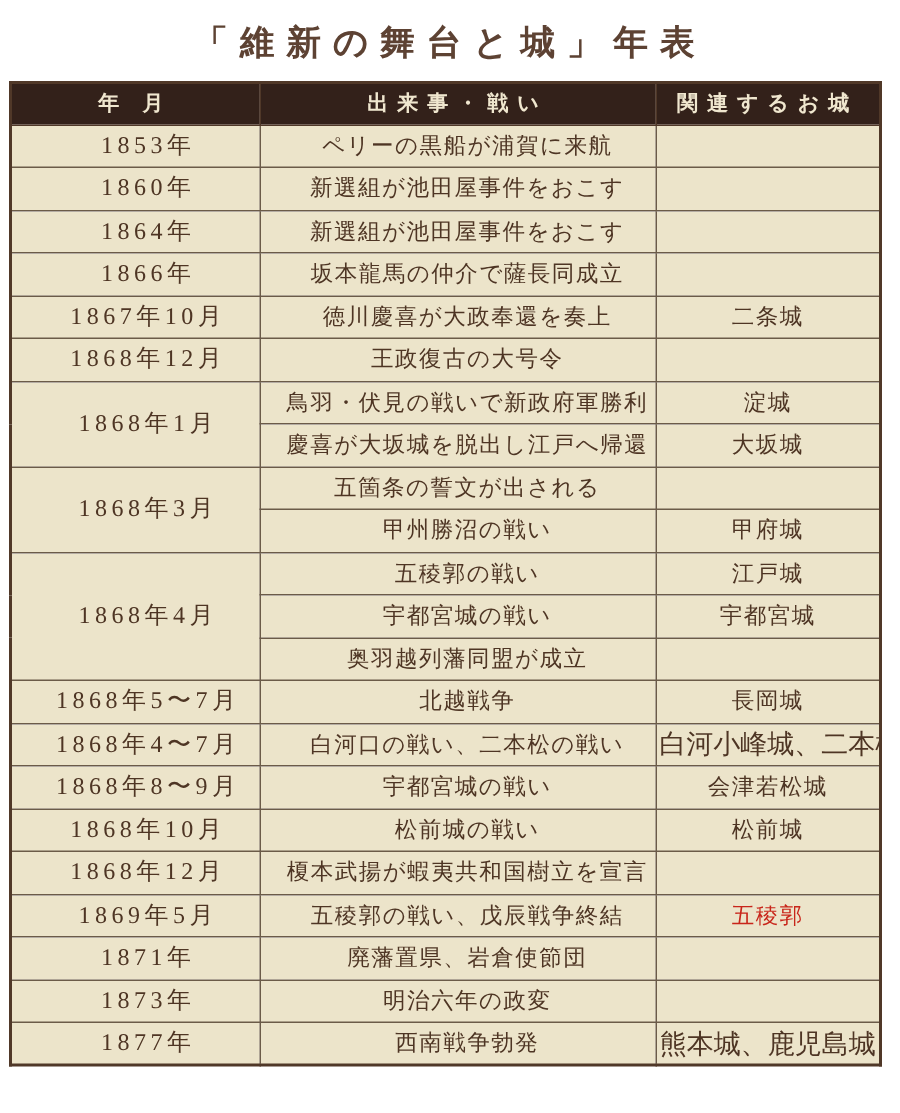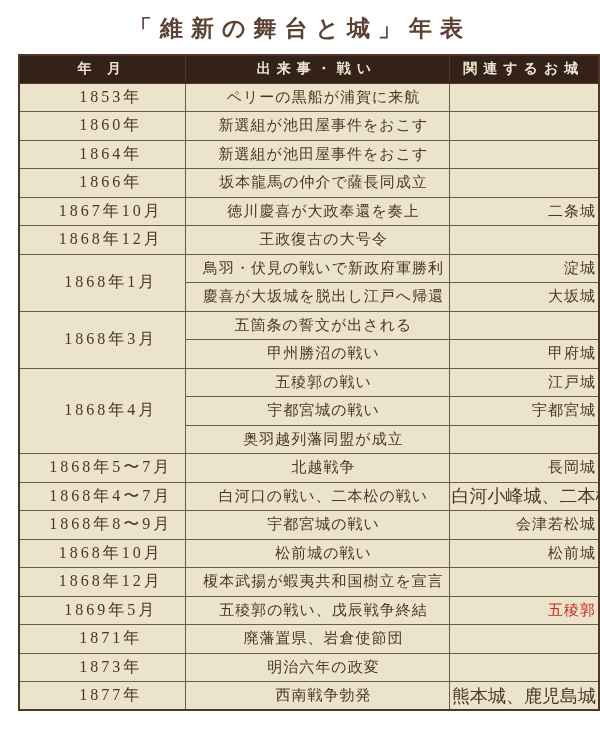--- a/index.html
+++ b/index.html
@@ -22,21 +22,21 @@
   .page{padding-top:5px;}
   .title{
     margin:8px 0 10px 0;
     text-align:center;
     font-size:23px;
     font-weight:bold;
     letter-spacing:8px;
     color:var(--title-text);
   }
   table.timeline{
-    margin-left:18px;
+    margin-left:6px;
     width:580px;
     table-layout:fixed;
     border-collapse:collapse;
     border:2px solid var(--outer-border);
   }
   col.c1{width:166px;}
   col.c2{width:264px;}
   col.c3{width:150px;}
   th{
     height:28px;
@@ -66,21 +66,21 @@
   }
   td.event{
     font-size:15px;
     letter-spacing:1px;
     padding-left:13px;
     text-align:center;
   }
   td.castle{
     font-size:15px;
     letter-spacing:1px;
-    text-align:right;
+    text-align:center;
     padding:0 2px;
   }
   td.castle.tight{
     font-size:18px;
     letter-spacing:0;
   }
   td.castle.highlight{
     color:var(--highlight);
   }
 </style>

